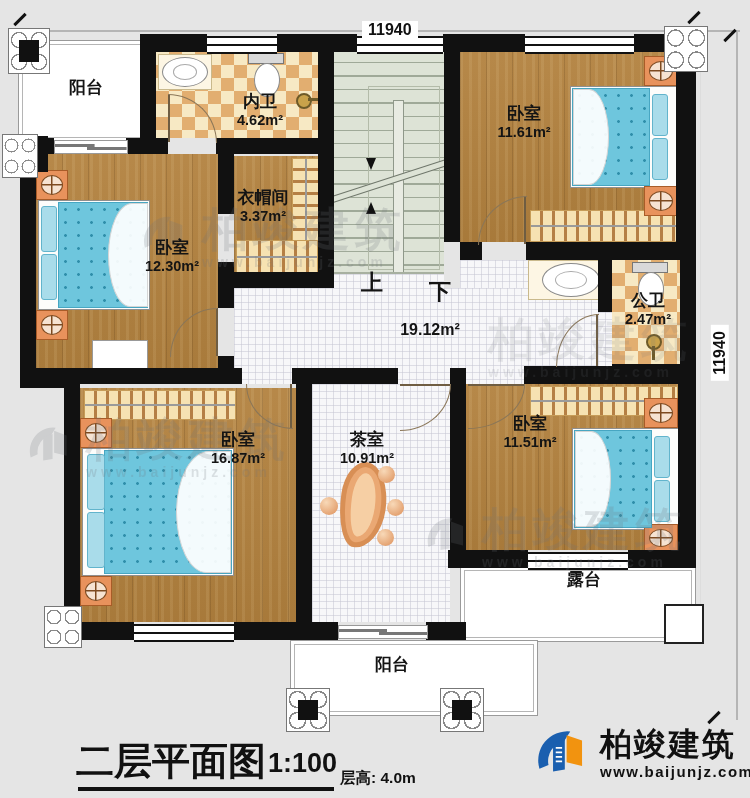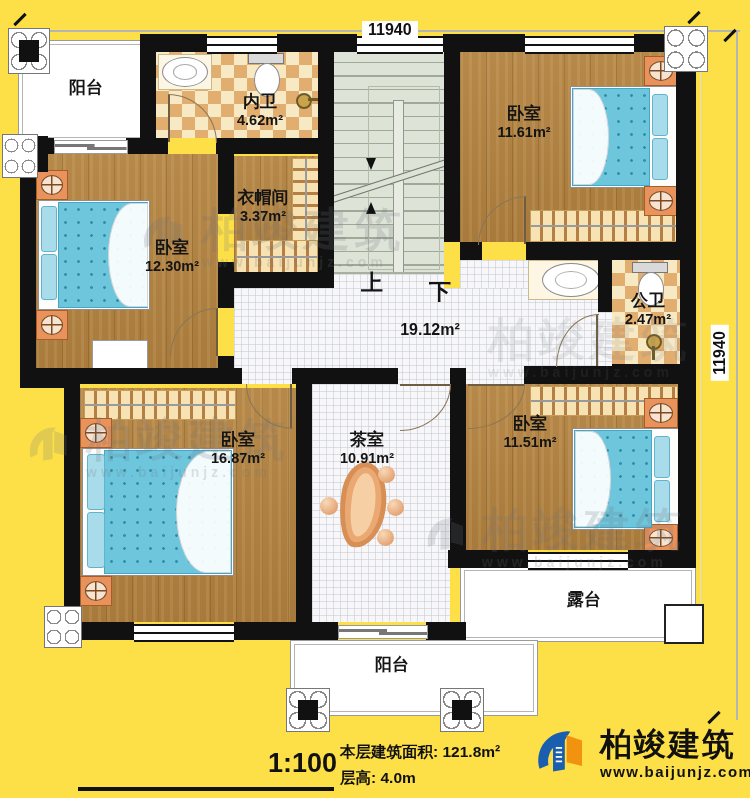--- a/index.html
+++ b/index.html
@@ -1,16 +1,16 @@
 <!DOCTYPE html>
 <html><head>
 <meta charset="utf-8">
 <style>
   html,body{margin:0;padding:0;background:#fff;}
-  #plan{position:relative;width:750px;height:798px;background:#fde047;overflow:hidden;
+  #plan{position:relative;width:750px;height:798px;background:#e5e5e5;overflow:hidden;
         font-family:"Liberation Sans","DejaVu Sans",sans-serif;}
   .abs{position:absolute;}
   
   .wood{background-color:#b2813e;background-image:
      repeating-linear-gradient(90deg, rgba(60,35,8,.16) 0 1px, rgba(0,0,0,0) 1px 26px),
      repeating-linear-gradient(90deg, rgba(255,235,190,.10) 0 3px, rgba(0,0,0,0) 3px 9px),
      linear-gradient(180deg, rgba(255,255,255,.06), rgba(0,0,0,.06));}
   .tilew{background-color:#f7f7f9;background-image:
      linear-gradient(rgba(200,200,212,.55) 1px, transparent 1px),
      linear-gradient(90deg, rgba(200,200,212,.55) 1px, transparent 1px);background-size:7px 7px;}
@@ -358,32 +358,32 @@
     <div class="rarea">16.87m²</div>
     </div>
   <div class="rlabel" style="left:367px;top:448px">
     <div class="rname">茶室</div>
     <div class="rarea">10.91m²</div>
     </div>
   <div class="rlabel" style="left:530px;top:432px">
     <div class="rname">卧室</div>
     <div class="rarea">11.51m²</div>
     </div>
-  <div class="rlabel" style="left:584px;top:600px">
+  <div class="rlabel" style="left:584px;top:580px">
     <div class="rname">露台</div>
     </div>
   <div class="rlabel" style="left:392px;top:665px">
     <div class="rname">阳台</div>
     </div>
   <div class="rlabel big" style="left:372px;top:283px">上</div>
   <div class="rlabel big" style="left:440px;top:292px">下</div>
 
+  <div class="f-title">二层平面图</div>
   <div class="f-scale">1:100</div>
   <div class="f-underline"></div>
-  <div class="f-info1">本层建筑面积: 121.8m²</div>
   <div class="f-info2">层高: 4.0m</div>
   <div class="logo">
     <svg width="58" height="58" viewBox="0 0 64 64">
       <path d="M6 46 A32 32 0 0 1 40 5 L33 16 A22 22 0 0 0 16 42 Z" fill="#1a5faf"></path>
       <path d="M36 9 L53 15 L53 43 L36 39 Z" fill="#f2930f"></path>
       <path d="M21 18 L34 13 L34 47 L21 49 Z" fill="#1a5faf"></path>
       <path d="M24 22h7v2h-7zM24 27h7v2h-7zM24 32h7v2h-7zM24 37h7v2h-7z" fill="#fff"></path>
     </svg>
     <div>
       <div class="logo-name">柏竣建筑</div>

